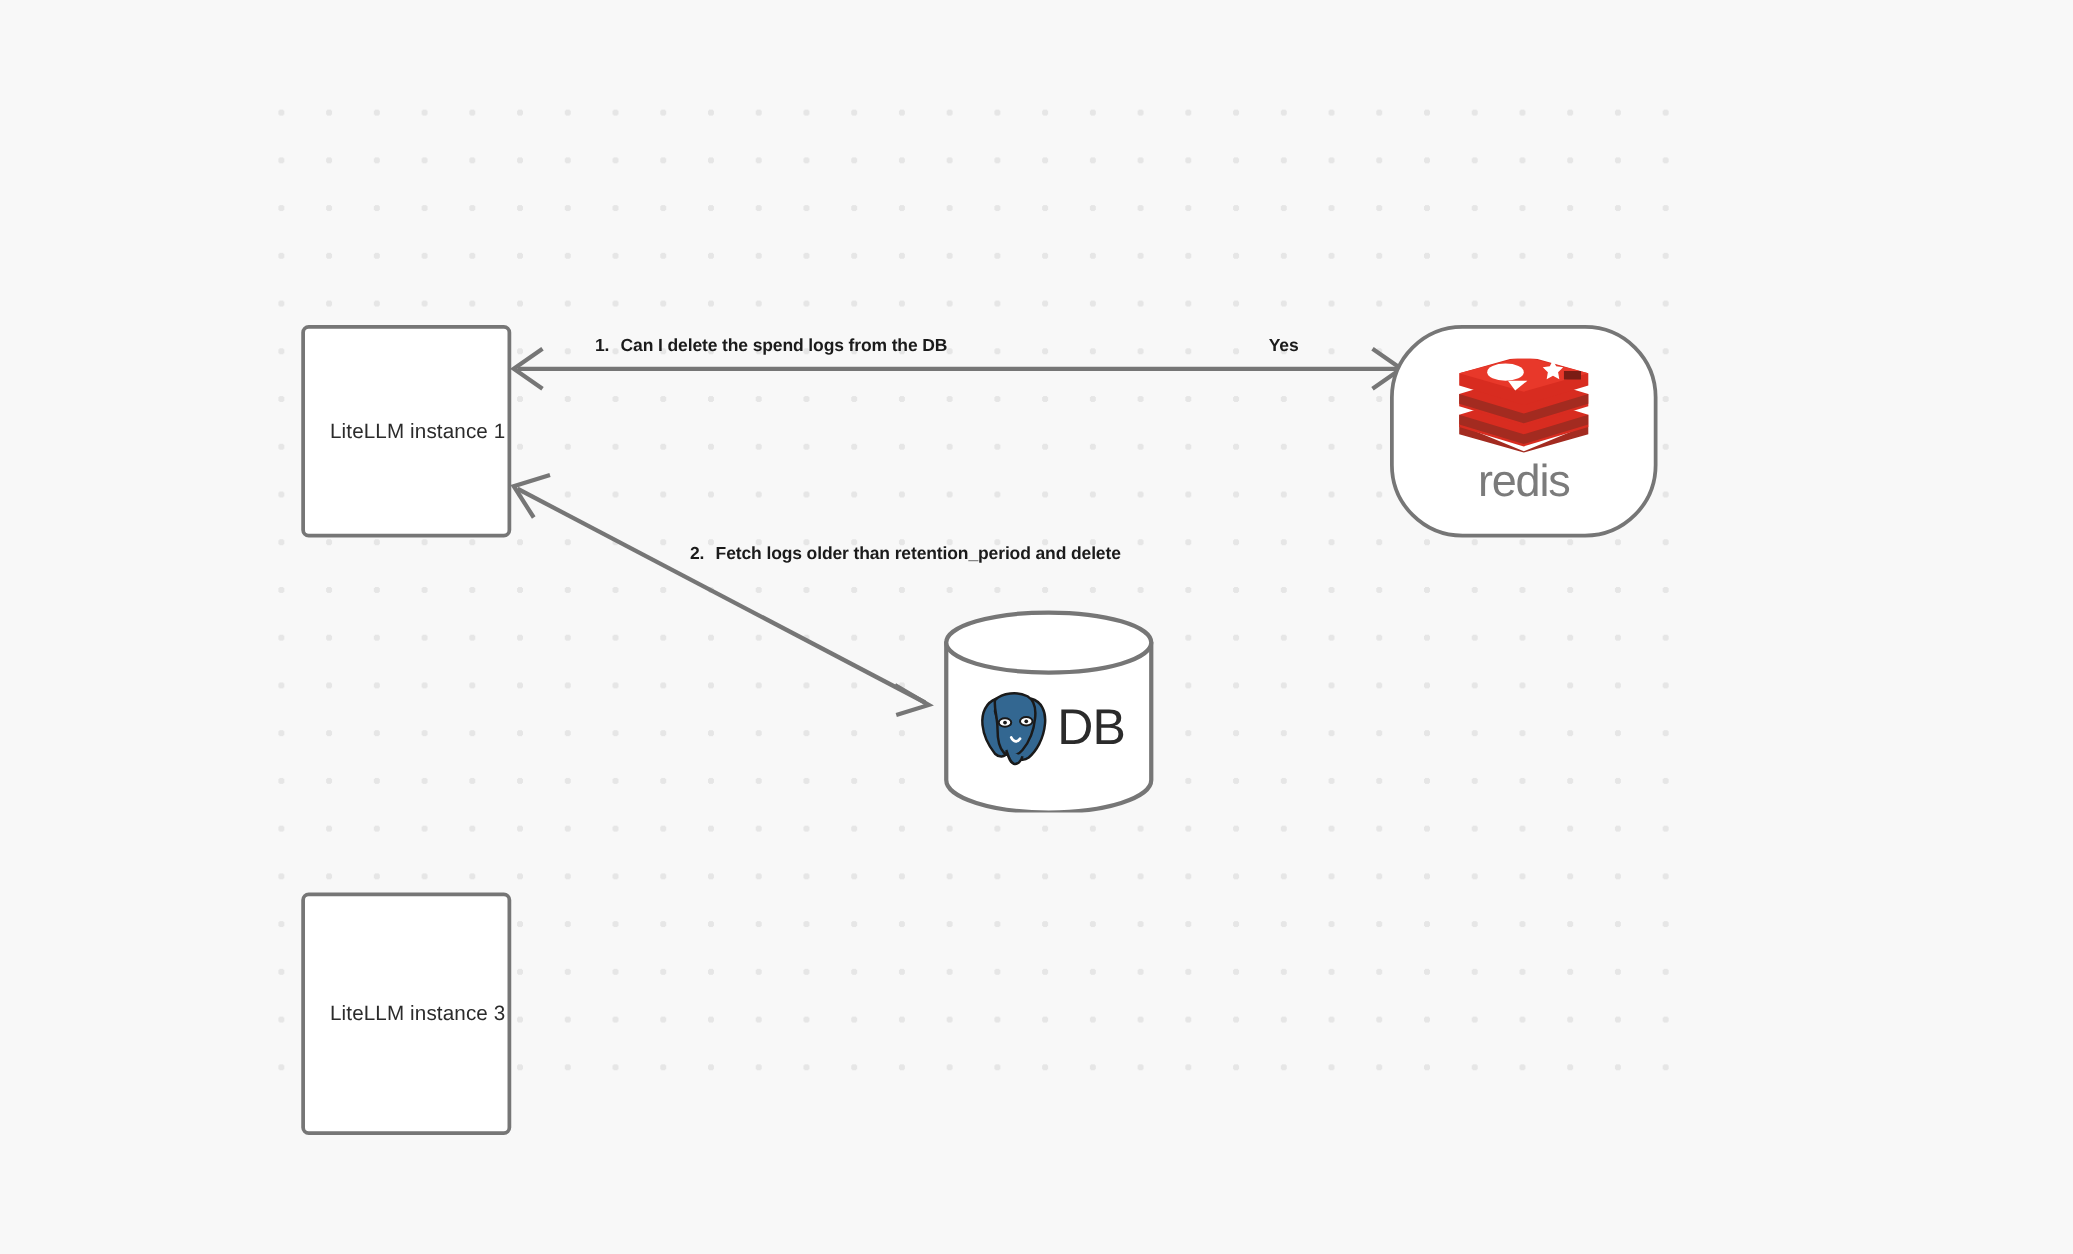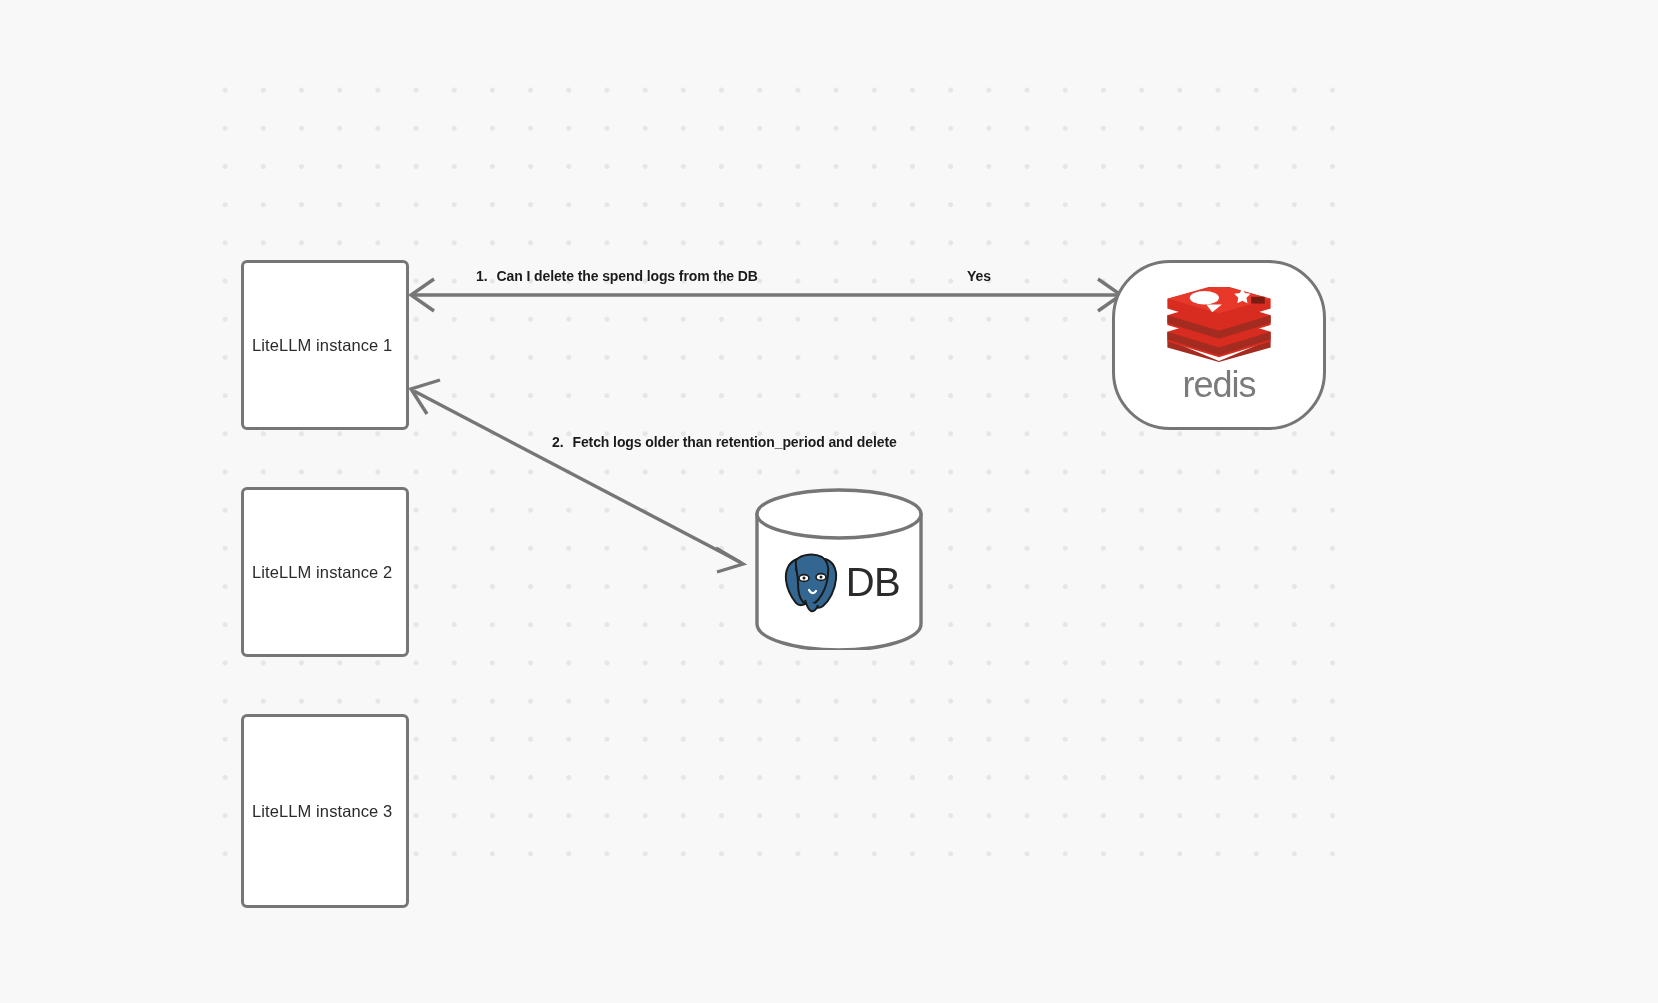--- a/index.html
+++ b/index.html
@@ -37,21 +37,21 @@
     border: 3px solid #767676;
     border-radius: 6px;
     box-sizing: border-box;
     display: flex;
     align-items: center;
     justify-content: flex-start;
   }
   .node-box .node-label {
     font-size: 16.5px;
     color: #2b2b2b;
-    padding-left: 8px;
+    padding-left: 20px;
     letter-spacing: 0.1px;
     white-space: nowrap;
   }
   #node-litellm-1 { left: 241px; top: 260px; width: 168px; height: 170px; }
   #node-litellm-2 { left: 241px; top: 487px; width: 168px; height: 170px; }
   #node-litellm-3 { left: 241px; top: 714px; width: 168px; height: 194px; }
 
   
   #node-redis {
     position: absolute;
@@ -106,21 +106,21 @@
   .edge-label {
     position: absolute;
     font-size: 14px;
     font-weight: bold;
     color: #1b1b1b;
     white-space: nowrap;
     letter-spacing: -0.1px;
   }
   #label-step-1 { left: 476px; top: 268px; }
   #label-step-1-num { margin-right: 9px; }
-  #label-yes { left: 967px; top: 268px; }
+  #label-yes { left: 1015px; top: 268px; }
   #label-step-2 { left: 552px; top: 434px; text-align: right; }
   #label-step-2-num { margin-right: 9px; }
 
   svg.edge-layer {
     position: absolute;
     left: 0; top: 0;
     width: 1658px;
     height: 1003px;
     pointer-events: none;
     overflow: visible;
@@ -150,23 +150,20 @@
       <polyline points="440,380 411,389 427,414" fill="none" stroke="#767676" stroke-width="3.4" stroke-linecap="butt" stroke-linejoin="miter"></polyline>
 
       <polyline points="716,548 743,564 717,572" fill="none" stroke="#767676" stroke-width="3.4" stroke-linecap="butt" stroke-linejoin="miter"></polyline>
     </g>
   </svg>
 
   <div class="node-box" id="node-litellm-1">
     <span class="node-label">LiteLLM instance 1</span>
   </div>
 
-  <div class="node-box" id="node-litellm-2">
-    <span class="node-label">LiteLLM instance 2</span>
-  </div>
 
   <div class="node-box" id="node-litellm-3">
     <span class="node-label">LiteLLM instance 3</span>
   </div>
 
   <div id="node-redis">
     <div id="redis-logo-wrap">
       <svg width="118" height="78" viewBox="0 0 118 78">
 
         <path d="M6 54 L59 76 L112 54 L112 62 L59 77 L6 62 Z" fill="#a32b20"></path>

